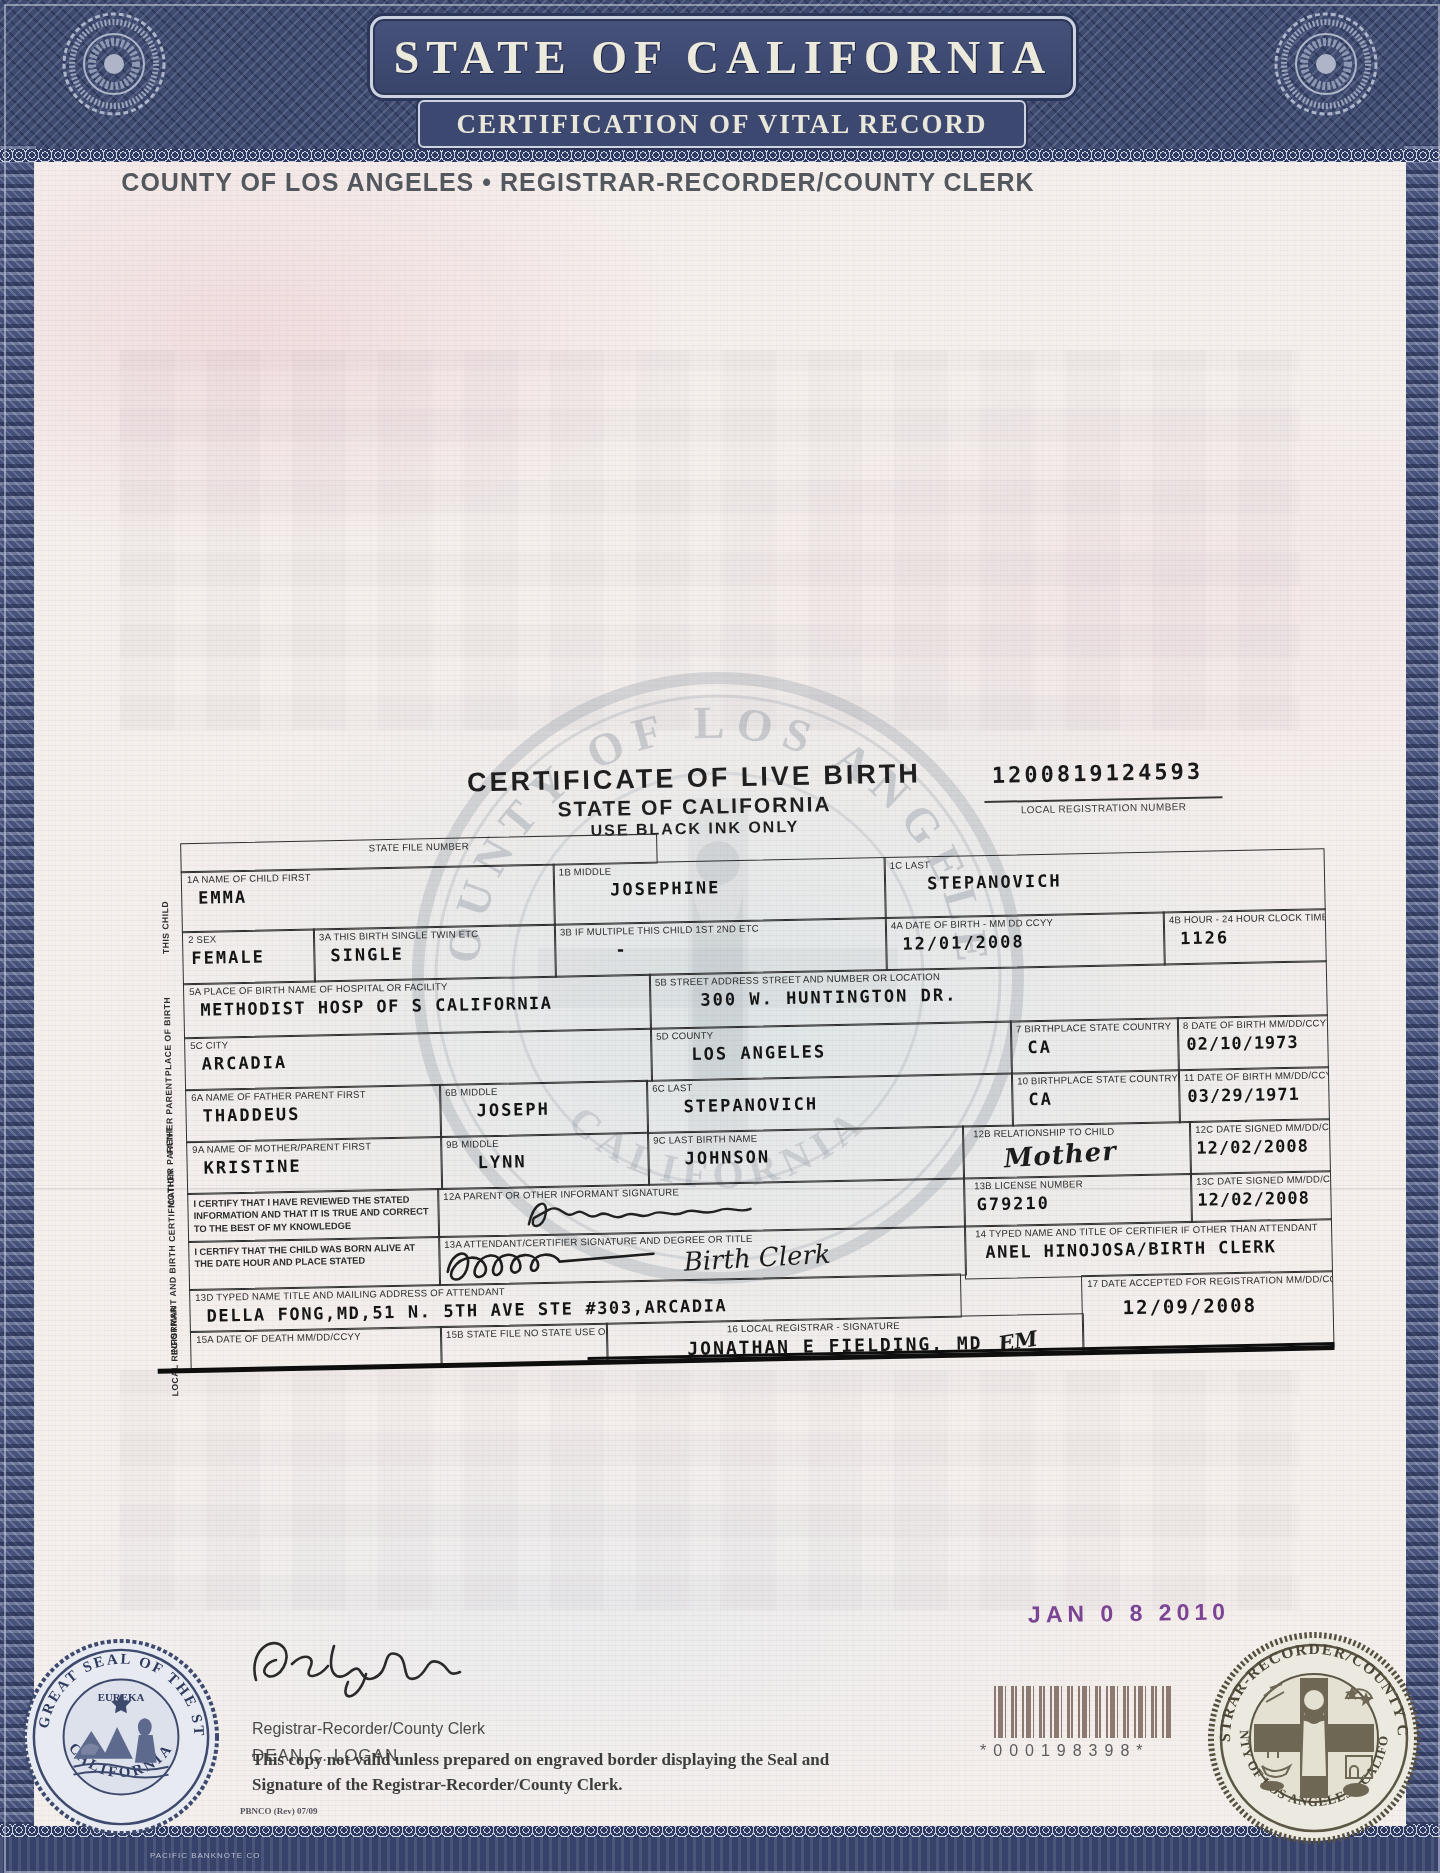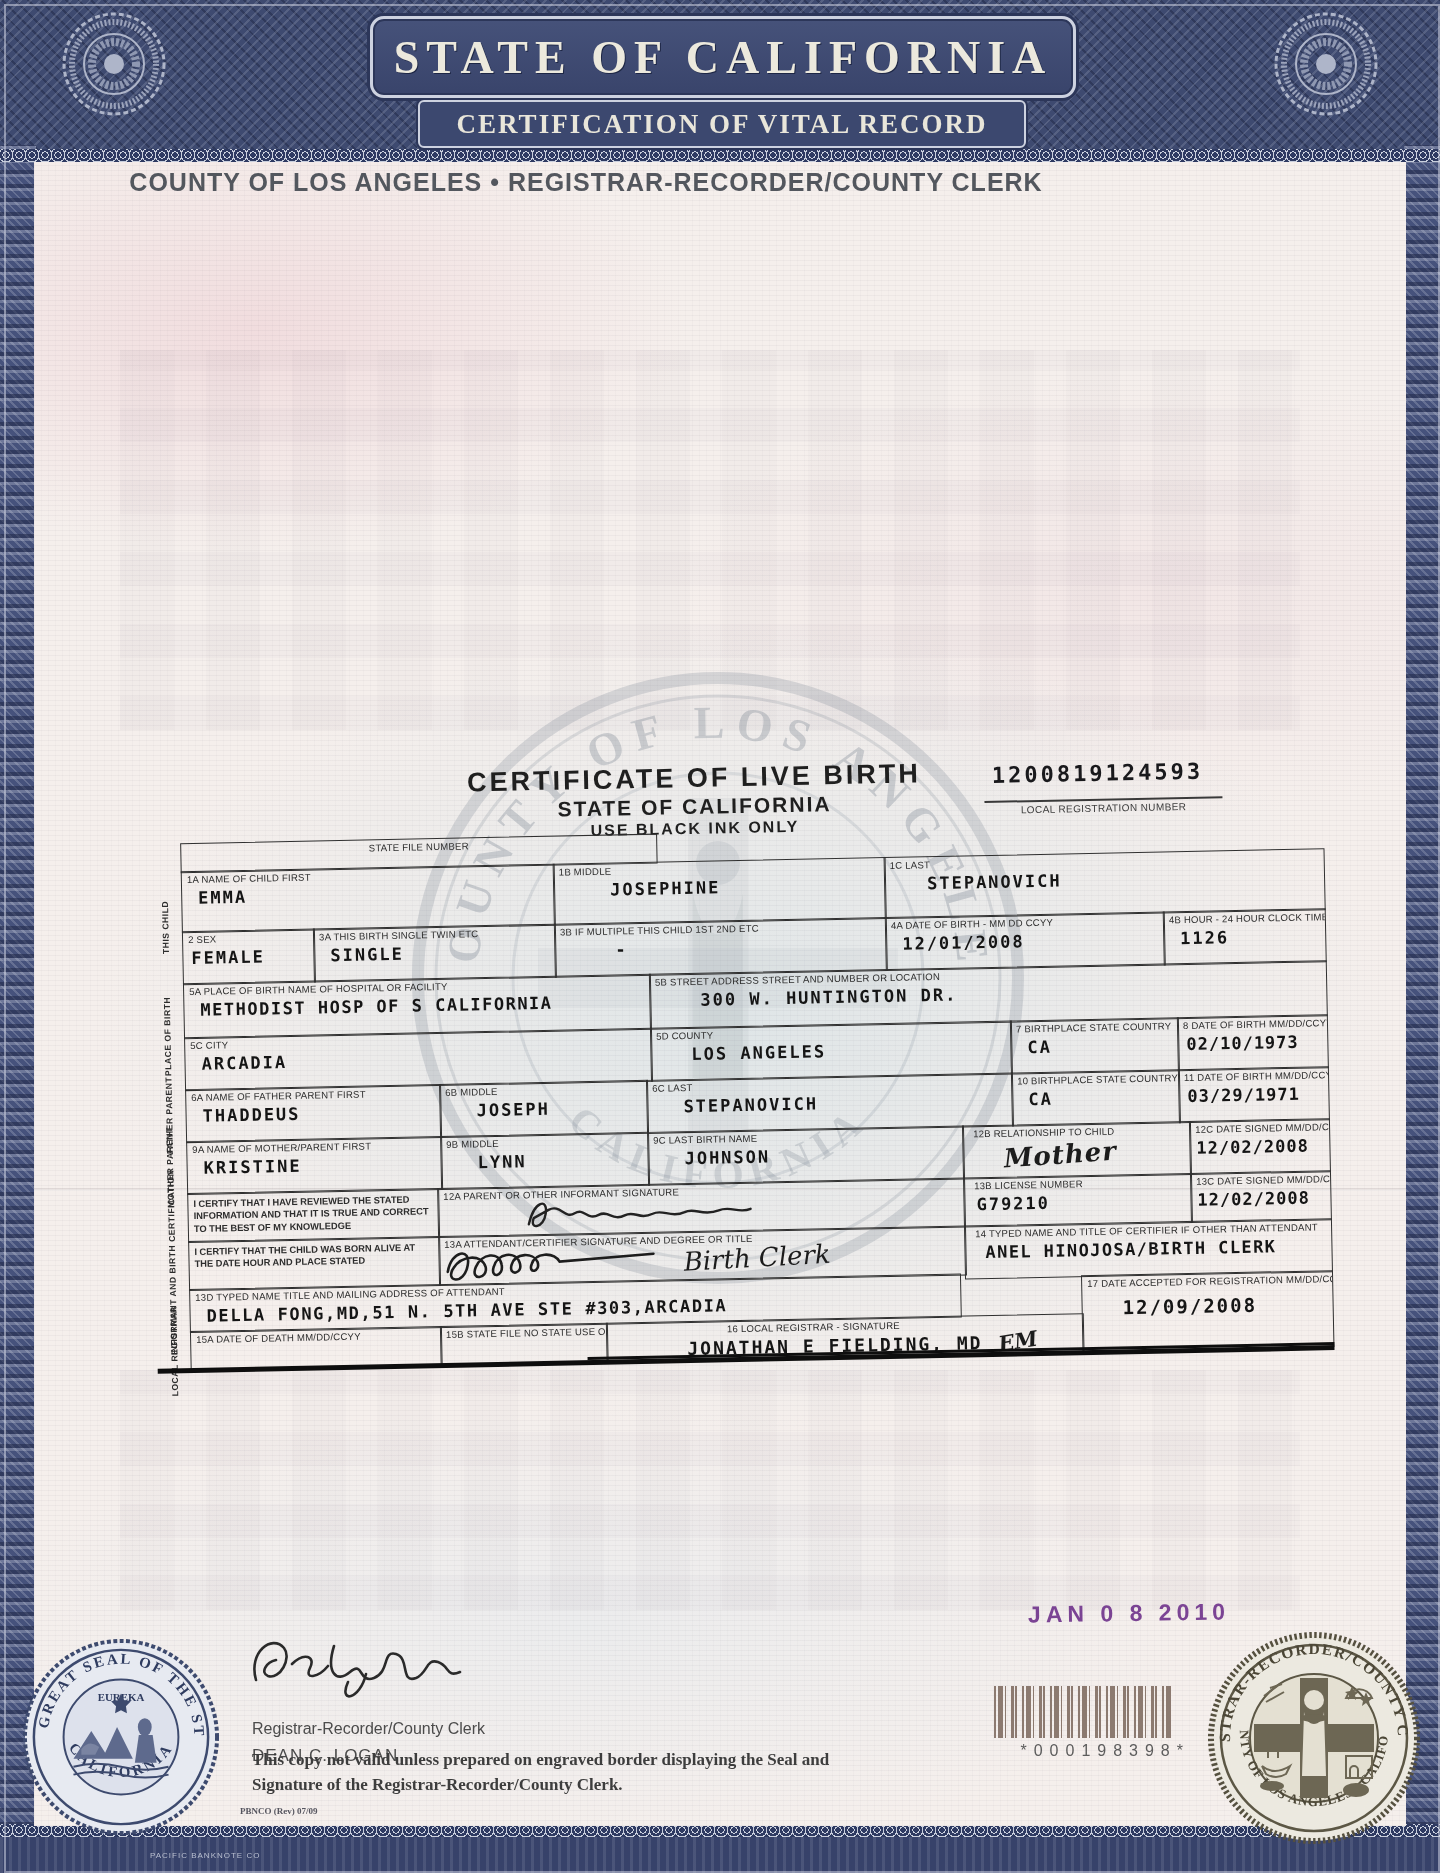--- a/index.html
+++ b/index.html
@@ -46,21 +46,21 @@
   
   .banner1{position:absolute;left:370px;top:16px;width:700px;height:76px;border:3px solid #cdd2e0;border-radius:14px;
     background:linear-gradient(180deg,#46527a,#39446b);box-shadow:0 0 0 3px #2c3659,inset 0 0 0 2px #2c3659;
     display:flex;align-items:center;justify-content:center;}
   .banner1 span{font-family:"Liberation Serif",serif;font-weight:bold;font-size:46px;letter-spacing:7px;color:#ece9dd;text-shadow:1px 1px 0 #1e2745;}
   .banner2{position:absolute;left:418px;top:100px;width:604px;height:44px;border:2px solid #cdd2e0;border-radius:6px;
     background:#3c486f;box-shadow:0 0 0 2px #2c3659;display:flex;align-items:center;justify-content:center;}
   .banner2 span{font-family:"Liberation Serif",serif;font-weight:bold;font-size:27px;letter-spacing:2px;color:#e9e6da;}
   .rosette{position:absolute;top:8px;}
   .county-line{position:absolute;left:0;top:168px;width:1156px;text-align:center;
-    font-size:25px;font-weight:bold;color:#53575e;letter-spacing:1px;padding-left:8px;}
+    font-size:25px;font-weight:bold;color:#53575e;letter-spacing:1px;}
   
   #skew{position:absolute;inset:0;transform:rotate(-1.15deg);transform-origin:740px 1080px;}
   .cert-title{position:absolute;left:380px;top:762px;width:640px;text-align:center;color:#1f1f1f;}
   .cert-title .t1{font-size:27px;font-weight:bold;letter-spacing:3px;}
   .cert-title .t2{font-size:21px;font-weight:bold;letter-spacing:2px;margin-top:1px;}
   .cert-title .t3{font-size:16px;font-weight:bold;letter-spacing:2px;margin-top:1px;}
   .regnum{position:absolute;left:998px;top:768px;width:240px;text-align:left;
     font-family:"DejaVu Sans Mono",monospace;font-weight:bold;font-size:22px;letter-spacing:3px;color:#19191c;}
   .regline{position:absolute;left:990px;top:806px;width:238px;border-bottom:2px solid #3a3a3a;}
   .reglabel{position:absolute;left:990px;top:810px;width:238px;text-align:center;font-size:10px;color:#3c3c3c;letter-spacing:.4px;}
@@ -79,21 +79,21 @@
   .wm{position:absolute;left:388px;top:648px;opacity:.85;pointer-events:none;}
   
   .cert-line{position:absolute;left:252px;top:1608px;font-size:15px;color:#3f3f3f;}
   .stamp{position:absolute;left:1028px;top:1600px;font-size:23px;font-weight:bold;color:#7b4494;letter-spacing:5px;transform:rotate(-.8deg);}
   .dean-name{position:absolute;left:252px;top:1698px;font-size:17px;color:#4b4b4b;letter-spacing:1px;margin-top:48px;}
   .dean-title{position:absolute;left:252px;top:1720px;font-size:16px;color:#4b4b4b;}
   .validity{position:absolute;left:252px;top:1748px;width:590px;font-family:"Liberation Serif",serif;font-weight:bold;font-size:17px;line-height:1.45;color:#3d3d3d;}
   .pbnco{position:absolute;left:240px;top:1806px;font-size:9px;font-weight:bold;color:#55555f;font-family:"Liberation Serif",serif;}
   .barcode{position:absolute;left:994px;top:1686px;width:178px;height:52px;
     background:repeating-linear-gradient(90deg,#8c7a70 0 2px,transparent 2px 4px,#8c7a70 4px 9px,transparent 9px 11px,#8c7a70 11px 12px,transparent 12px 17px,#8c7a70 17px 20px,transparent 20px 21px,#8c7a70 21px 23px,transparent 23px 28px);}
-  .barcode-digits{position:absolute;left:980px;top:1742px;width:210px;text-align:right;font-size:16px;color:#5c5c5c;letter-spacing:7px;}
+  .barcode-digits{position:absolute;left:980px;top:1742px;width:210px;text-align:left;font-size:16px;color:#5c5c5c;letter-spacing:7px;}
   .strip-text{position:absolute;left:0;top:1843px;width:1440px;text-align:center;font-size:20px;font-weight:bold;color:#dde1ea;letter-spacing:2px;}
   .printer{position:absolute;left:150px;top:1851px;font-size:8px;color:#b9bfd0;letter-spacing:1px;}
   .seal{position:absolute;}
   svg text,svg textPath{font-family:"Liberation Serif",serif;}
 </style>
 </head>
 <body>
 
 <div id="page">
 

